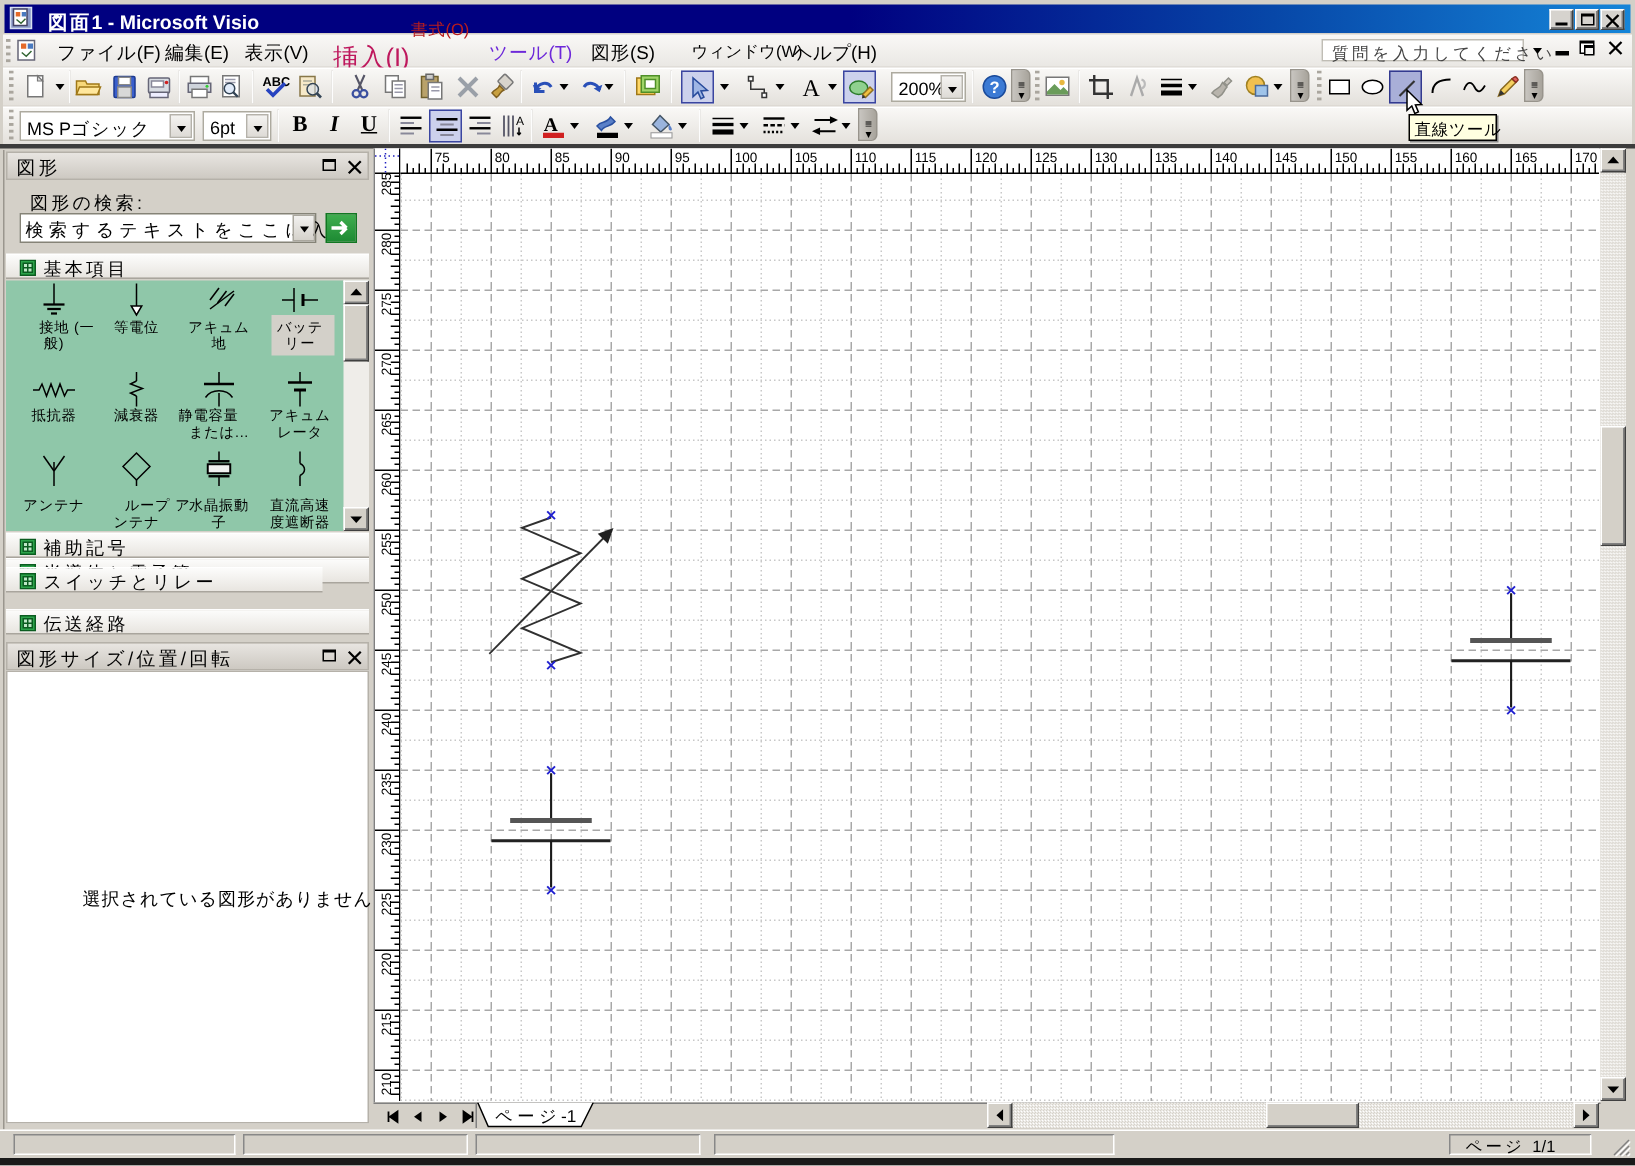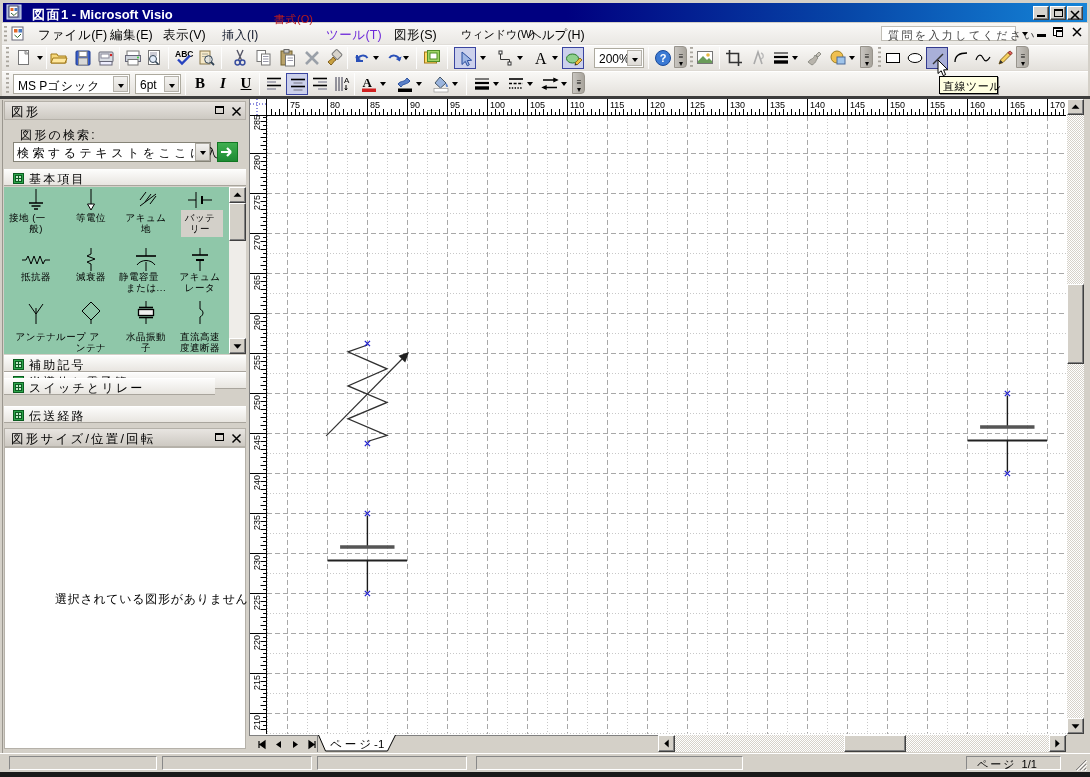--- a/index.html
+++ b/index.html
@@ -46,21 +46,21 @@
 <div class="thandle" style="left:4px;top:26px;height:17px"></div>
 <div class="abs" style="left:10px;top:26px;width:16px;height:16px"><svg width="16" height="16">
       <rect x="2" y="1" width="11" height="13" fill="#fff" stroke="#667"></rect>
       <rect x="4" y="3" width="3.5" height="3.5" fill="#e46a2a"></rect>
       <rect x="8.5" y="3" width="3.5" height="3.5" fill="#4a7ac0"></rect>
       <path d="M4.5 9 L7.5 11.5 L11 8" stroke="#363" fill="none"></path>
     </svg></div>
 <div class="abs" style="left:38px;top:27px;font-size:12.5px;color:#000"><span style="letter-spacing:0.5px">ファイル</span>(F)</div>
 <div class="abs" style="left:110px;top:27px;font-size:12.5px;color:#000"><span style="letter-spacing:0.5px">編集</span>(E)</div>
 <div class="abs" style="left:163px;top:27px;font-size:12.5px;color:#000"><span style="letter-spacing:0.5px">表示</span>(V)</div>
-<div class="abs" style="left:222px;top:27px;font-size:12px;color:#0f172a"><span style="letter-spacing:0.5px">挿入</span>(I)</div>
+<div class="abs" style="left:222px;top:27px;font-size:17px;color:#be185d"><span style="letter-spacing:0.5px">挿入</span>(I)</div>
 <div class="abs" style="left:274px;top:12px;font-size:11px;color:#b91c1c"><span style="letter-spacing:0.5px">書式</span>(O)</div>
 <div class="abs" style="left:326px;top:27px;font-size:12.5px;color:#6d28d9"><span style="letter-spacing:0.5px">ツール</span>(T)</div>
 <div class="abs" style="left:394px;top:27px;font-size:12.5px;color:#000"><span style="letter-spacing:0.5px">図形</span>(S)</div>
 <div class="abs" style="left:461px;top:27px;font-size:11px;color:#000"><span style="letter-spacing:0px">ウィンドウ</span>(W)</div>
 <div class="abs" style="left:529px;top:27px;font-size:12.5px;color:#000"><span style="letter-spacing:0px">ヘルプ</span>(H)</div>
 <div class="abs combo" style="left:881px;top:26px;width:135px;height:15px;border:1px solid #c0bdb5">
     <div style="position:absolute;left:6px;top:1px;font-size:11px;color:#444;letter-spacing:2.4px;white-space:nowrap">質問を入力してください</div>
   </div>
 <div class="abs" style="left:1022px;top:32px;width:0;height:0;border-left:3.5px solid transparent;border-right:3.5px solid transparent;border-top:4px solid #000"></div>
 <div class="abs" style="left:1037px;top:34px;width:9px;height:3px;background:#000"></div>
@@ -484,21 +484,21 @@
 <div class="abs" style="left:229px;top:338px;width:17px;height:16px;background:#d4d0c8;border-top:1px solid #fff;border-left:1px solid #fff;border-right:1px solid #404040;border-bottom:1px solid #404040;box-shadow:inset -1px -1px 0 #808080"><svg width="15" height="14" viewBox="0 0 17 16">
       <path d="M8.5 11 L13 6 L4 6 Z" fill="#000"></path>
     </svg></div>
 <div class="abs" style="left:181px;top:210px;width:42px;height:27px;background:#d3d0c9"></div>
 <div class="abs" style="left:16px;top:188px;width:40px;height:26px"><svg width="40" height="26" viewBox="0 0 40 26">
       <line x1="20" y1="1" x2="20" y2="15" stroke="#000"></line>
       <line x1="13" y1="15" x2="27" y2="15" stroke="#000" stroke-width="1.5"></line>
       <line x1="15.5" y1="18" x2="24.5" y2="18" stroke="#000" stroke-width="1.5"></line>
       <line x1="18" y1="21" x2="22" y2="21" stroke="#000" stroke-width="1.5"></line>
     </svg></div>
-<div class="abs" style="left:9px;top:212px;width:54px;text-align:left;font-size:9.5px;letter-spacing:0.5px;white-space:nowrap;overflow:visible;color:#000">接地 (一</div>
+<div class="abs" style="left:9px;top:212px;width:54px;text-align:right;font-size:9.5px;letter-spacing:0.5px;white-space:nowrap;overflow:visible;color:#000">接地 (一</div>
 <div class="abs" style="left:9px;top:223px;width:54px;text-align:center;font-size:9.5px;letter-spacing:0.5px;white-space:nowrap;overflow:visible;color:#000">般)</div>
 <div class="abs" style="left:71px;top:188px;width:40px;height:26px"><svg width="40" height="26" viewBox="0 0 40 26">
       <line x1="20" y1="1" x2="20" y2="16" stroke="#000"></line>
       <path d="M20 22 L16.5 16 L23.5 16 Z" fill="#fff" stroke="#000"></path>
     </svg></div>
 <div class="abs" style="left:64px;top:212px;width:54px;text-align:center;font-size:9.5px;letter-spacing:0.5px;white-space:nowrap;overflow:visible;color:#000">等電位</div>
 <div class="abs" style="left:126px;top:188px;width:40px;height:26px"><svg width="40" height="26" viewBox="0 0 40 26">
       <line x1="14" y1="18" x2="30" y2="6" stroke="#000"></line>
       <line x1="14" y1="12" x2="20" y2="4" stroke="#000"></line>
       <line x1="19" y1="14" x2="25" y2="6" stroke="#000"></line>
@@ -543,21 +543,21 @@
 <div class="abs" style="left:16px;top:300px;width:40px;height:26px"><svg width="40" height="26" viewBox="0 0 40 26">
       <line x1="20" y1="24" x2="20" y2="8" stroke="#000"></line>
       <line x1="20" y1="14" x2="13" y2="4" stroke="#000"></line>
       <line x1="20" y1="14" x2="27" y2="4" stroke="#000"></line>
     </svg></div>
 <div class="abs" style="left:9px;top:331px;width:54px;text-align:center;font-size:9.5px;letter-spacing:0.5px;white-space:nowrap;overflow:visible;color:#000">アンテナ</div>
 <div class="abs" style="left:71px;top:300px;width:40px;height:26px"><svg width="40" height="26" viewBox="0 0 40 26">
       <line x1="20" y1="24" x2="20" y2="20" stroke="#000"></line>
       <path d="M20 20 L11 11 L20 2 L29 11 Z" fill="none" stroke="#000"></path>
     </svg></div>
-<div class="abs" style="left:56px;top:331px;width:54px;text-align:left;font-size:9.5px;letter-spacing:0.5px;white-space:nowrap;overflow:visible;color:#000">ループ ア</div>
+<div class="abs" style="left:73px;top:331px;width:54px;text-align:right;font-size:9.5px;letter-spacing:0.5px;white-space:nowrap;overflow:visible;color:#000">ループ ア</div>
 <div class="abs" style="left:64px;top:342px;width:54px;text-align:center;font-size:9.5px;letter-spacing:0.5px;white-space:nowrap;overflow:visible;color:#000">ンテナ</div>
 <div class="abs" style="left:126px;top:300px;width:40px;height:26px"><svg width="40" height="26" viewBox="0 0 40 26">
       <line x1="20" y1="1" x2="20" y2="7" stroke="#000"></line>
       <line x1="13" y1="7.5" x2="27" y2="7.5" stroke="#000" stroke-width="1.6"></line>
       <rect x="12.5" y="9.5" width="15" height="6" fill="#f0f0f0" stroke="#000" stroke-width="1.3"></rect>
       <line x1="13" y1="17.5" x2="27" y2="17.5" stroke="#000" stroke-width="1.6"></line>
       <line x1="20" y1="18" x2="20" y2="24" stroke="#000"></line>
     </svg></div>
 <div class="abs" style="left:119px;top:331px;width:54px;text-align:center;font-size:9.5px;letter-spacing:0.5px;white-space:nowrap;overflow:visible;color:#000">水晶振動</div>
 <div class="abs" style="left:119px;top:342px;width:54px;text-align:center;font-size:9.5px;letter-spacing:0.5px;white-space:nowrap;overflow:visible;color:#000">子</div>

